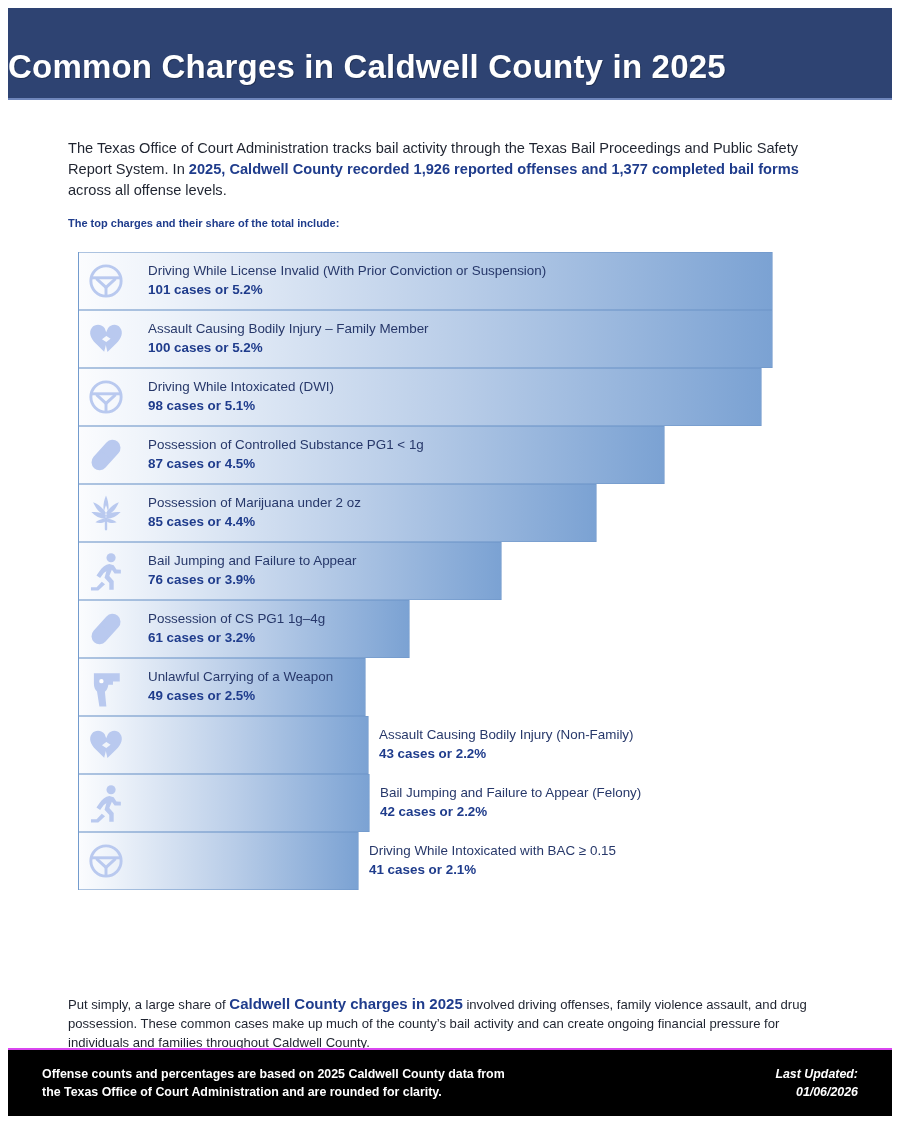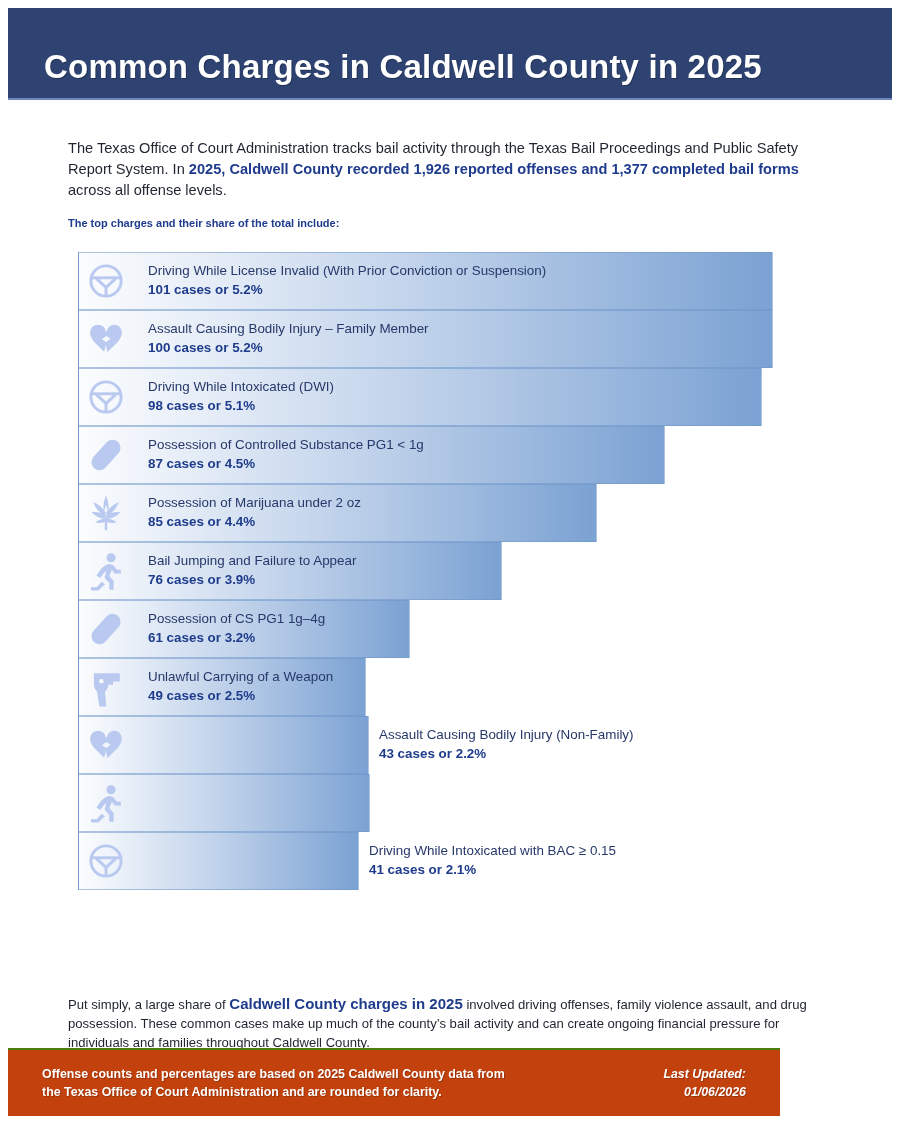--- a/index.html
+++ b/index.html
@@ -32,21 +32,20 @@
     border-bottom: 2px solid #6f86bb;
     box-sizing: border-box;
     display: flex;
     align-items: center;
   }
   .header-title {
     color: #ffffff;
     font-size: 33px;
     font-weight: bold;
     letter-spacing: 0.2px;
-    padding-left: 36px;
     text-shadow: 1px 1px 0 rgba(0,0,0,0.25);
     white-space: nowrap;
     margin-top: 27px;
   }
 
   
   .intro {
     position: absolute;
     left: 68px;
     top: 138px;
@@ -133,24 +132,24 @@
     color: #1f3c8c;
     font-weight: bold;
     font-size: 15px;
   }
 
   
   .footer-band {
     position: absolute;
     left: 8px;
     bottom: 8px;
-    width: 772px;
+    width: 884px;
     height: 68px;
-    background: #c2410c;
-    border-top: 2px solid #4d7c0f;
+    background: #000000;
+    border-top: 2px solid #d946ef;
     box-sizing: border-box;
     display: flex;
     align-items: center;
     justify-content: space-between;
     padding: 0 34px;
   }
   .footer-note {
     color: #ffffff;
     font-size: 12.4px;
     line-height: 18px;
@@ -329,20 +328,24 @@
         <div class="bar-fill" style="width: 292px;"></div>
         <span class="bar-icon">
           <svg viewBox="0 0 48 48">
             <g fill="#b9c9ef">
               <circle cx="29.5" cy="9.5" r="5"></circle>
               <path d="M27.6 16.4 C23.4 17.2 20.0 19.6 17.2 23.6 L13.6 28.8 L17.6 31.6 L21.6 26.2 L24.4 24.2 L22.4 31.4 L27.6 37.0 L27.6 44.4 L32.4 44.4 L32.4 35.0 L27.6 29.4 L30.4 22.6 L33.4 26.6 L40.2 26.8 L40.2 22.6 L35.4 22.4 L32.4 17.8 Z"></path>
               <path d="M19.4 35.6 L13.8 41.6 L7.6 41.6 L7.6 45.2 L15.6 45.2 L23.0 38.4 Z"></path>
             </g>
           </svg>
         </span>
+        <div class="bar-labels" style="left: 302px;">
+          <div class="bar-title">Bail Jumping and Failure to Appear (Felony)</div>
+          <div class="bar-stat">42 cases or 2.2%</div>
+        </div>
       </div>
       <div class="bar-row">
         <div class="bar-fill" style="width: 281px;"></div>
         <span class="bar-icon">
           <svg viewBox="0 0 48 48">
             <g fill="none" stroke="#b9c9ef" stroke-width="3.2">
               <circle cx="24" cy="24" r="16.5"></circle>
               <line x1="8.5" y1="20.5" x2="39.5" y2="20.5"></line>
               <path d="M13.5 21.5 L24 31 L34.5 21.5"></path>
               <line x1="24" y1="31" x2="24" y2="40.2"></line>

